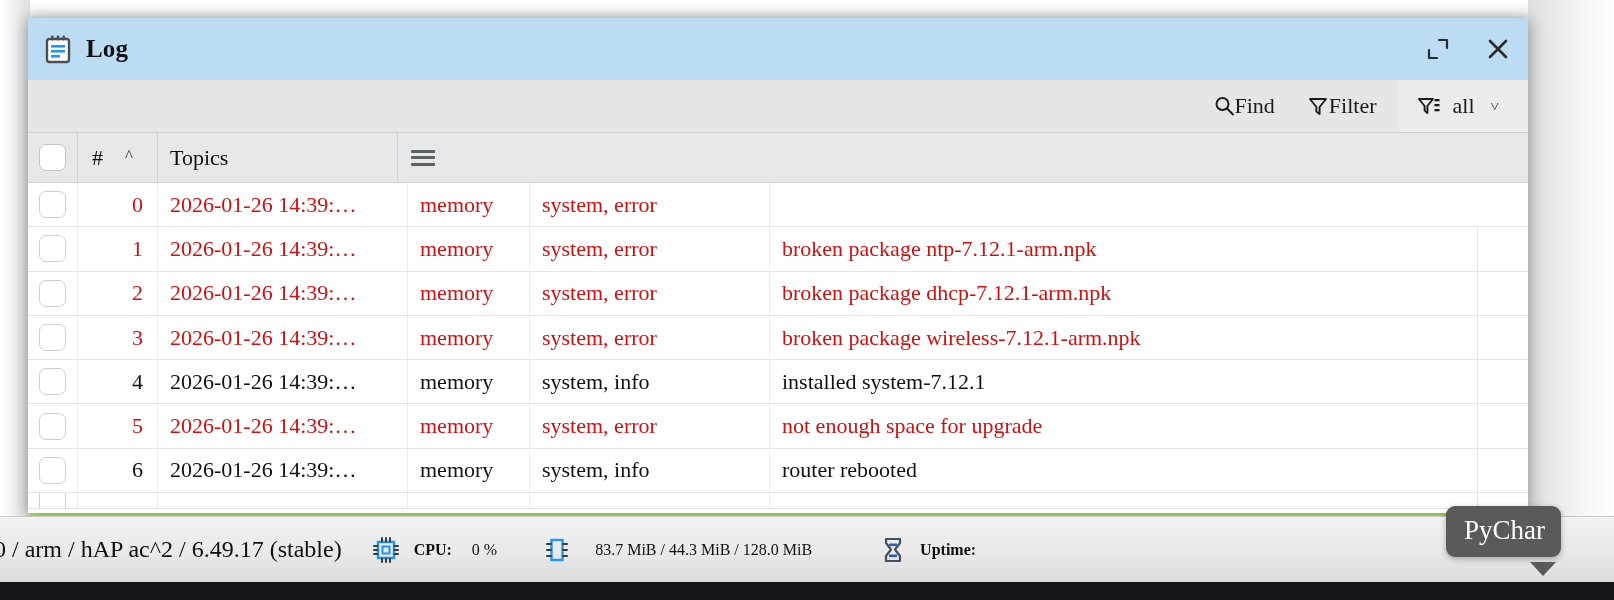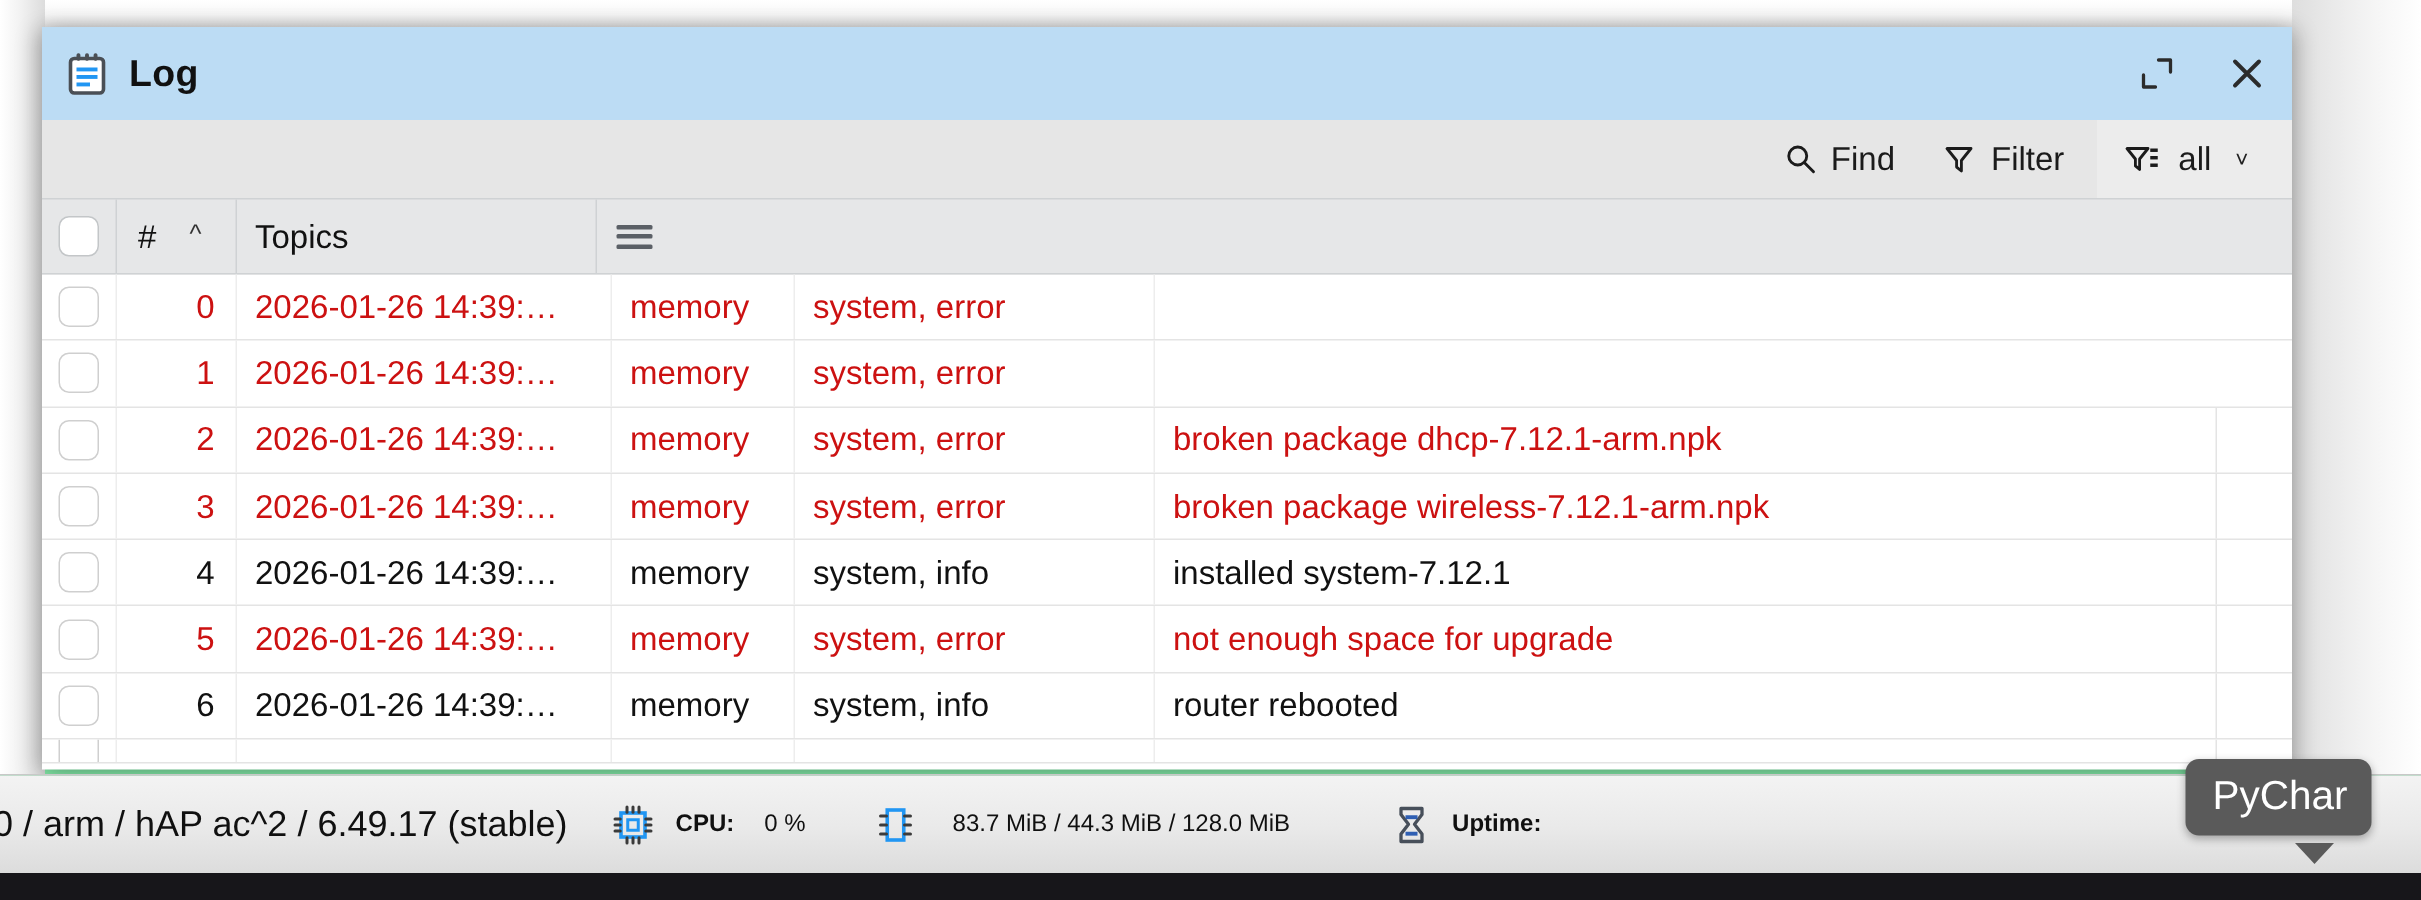--- a/index.html
+++ b/index.html
@@ -9,21 +9,22 @@
     width: 1614px;
     height: 600px;
     overflow: hidden;
     font-family: "Liberation Sans", sans-serif;
   }
 
   #root {
     position: relative;
     width: 1614px;
     height: 600px;
-    background: #86efac;
+    background: #bef264;
+    font-family: Liberation Serif, serif;
   }
 
   
   .backdrop-left {
     position: absolute;
     left: 0; top: 0;
     width: 30px; height: 516px;
     background: linear-gradient(to right, #ffffff 0%, #f2f2f2 45%, #dcdcdc 100%);
   }
   .backdrop-right {
@@ -94,21 +95,20 @@
     height: 52px;
     background: #e6e6e6;
     display: flex;
     align-items: center;
     justify-content: flex-end;
     box-sizing: border-box;
   }
   .tb-item {
     display: flex;
     align-items: center;
-    gap: 10px;
     height: 52px;
     padding: 0 16px;
     font-size: 22px;
     color: #1b1b1b;
     cursor: default;
   }
   .tb-item.filter-select {
     background: #ececec;
     padding-right: 29px;
     padding-left: 18px;
@@ -258,21 +258,20 @@
     position: absolute;
     left: 1446px;
     top: 506px;
     background: #5a5a5a;
     color: #ffffff;
     font-size: 27px;
     padding: 9px 16px 11px 18px;
     border-radius: 9px;
     white-space: nowrap;
     box-shadow: 0 2px 6px rgba(0,0,0,0.3);
-    margin-left: 11px;
   }
   .tooltip-tail {
     position: absolute;
     left: 1530px;
     top: 562px;
     width: 0; height: 0;
     border-left: 13px solid transparent;
     border-right: 13px solid transparent;
     border-top: 14px solid #5a5a5a;
   }
@@ -375,20 +374,21 @@
             <div class="cell c-menu"></div>
           </div>
           <div class="row">
             <div class="cell c-check">
               <span class="checkbox"></span>
             </div>
             <div class="cell c-num err">1</div>
             <div class="cell c-time err">2026-01-26 14:39:…</div>
             <div class="cell c-buffer err">memory</div>
             <div class="cell c-topics err">system, error</div>
+            <div class="cell c-msg err">broken package ntp-7.12.1-arm.npk</div>
             <div class="cell c-menu"></div>
           </div>
           <div class="row">
             <div class="cell c-check">
               <span class="checkbox"></span>
             </div>
             <div class="cell c-num err">2</div>
             <div class="cell c-time err">2026-01-26 14:39:…</div>
             <div class="cell c-buffer err">memory</div>
             <div class="cell c-topics err">system, error</div>

